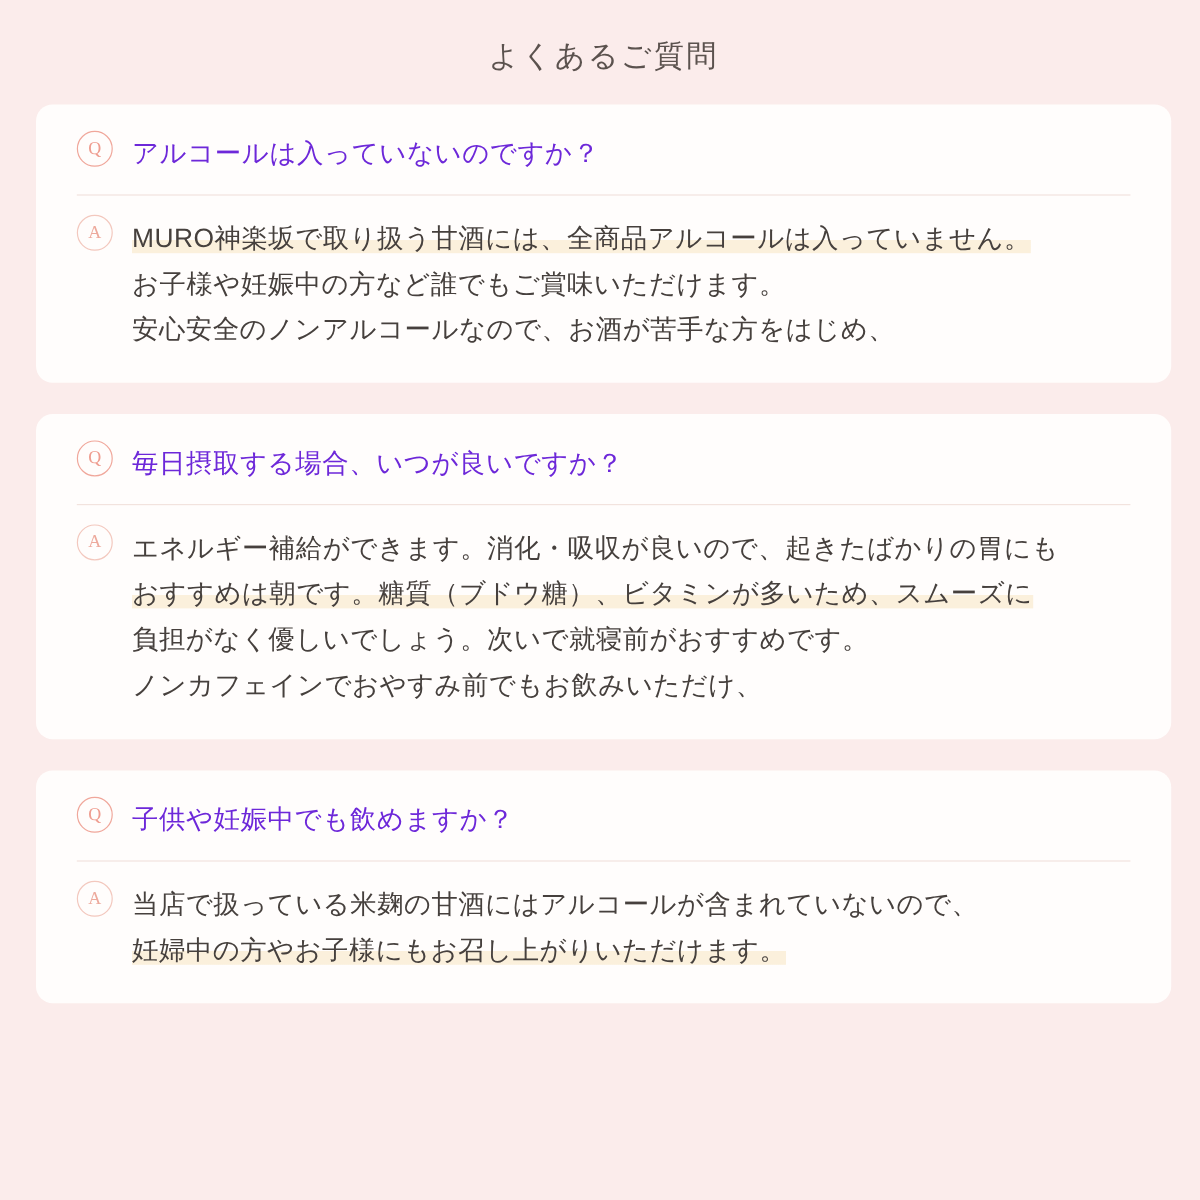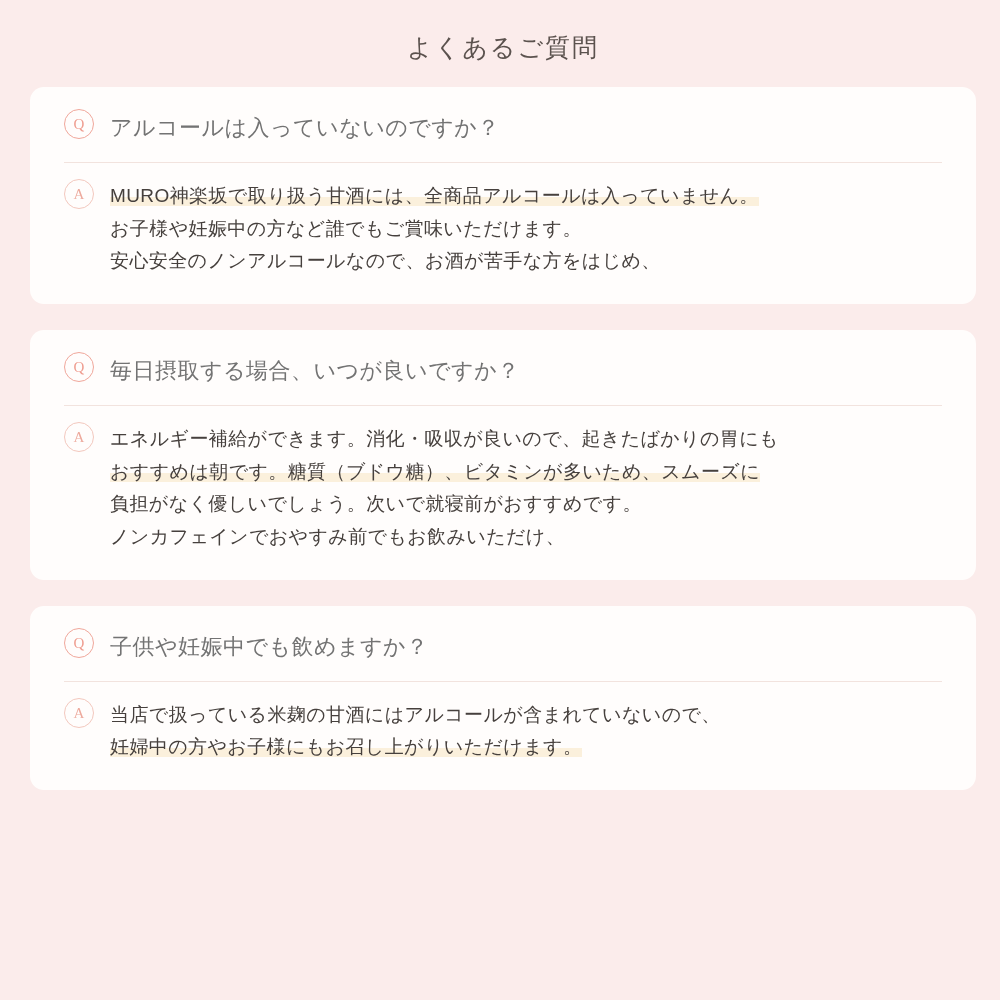--- a/index.html
+++ b/index.html
@@ -71,34 +71,34 @@
     font-family: "Liberation Serif", "DejaVu Serif", serif;
     box-sizing: border-box;
   }
   .badge.a {
     border-color: #f3c8be;
     color: #eda99c;
   }
 
   .q-text {
     font-size: 22px;
-    color: #737373;
+    color: #6d28d9;
     line-height: 1.5;
     letter-spacing: 0.5px;
     padding-top: 2px;
   }
 
   .divider {
     height: 1px;
     background: #f2e3de;
     margin: 18px 0 16px 0;
   }
 
   .a-text {
-    font-size: 19px;
+    font-size: 22px;
     line-height: 1.72;
     color: #46403d;
     letter-spacing: 0.4px;
     padding-top: 1px;
   }
   .a-text .hl {
     background: linear-gradient(to bottom, rgba(255,255,255,0) 55%, #fbf0dc 55%, #fbf0dc 100%);
   }
   .a-text .line {
     display: block;

